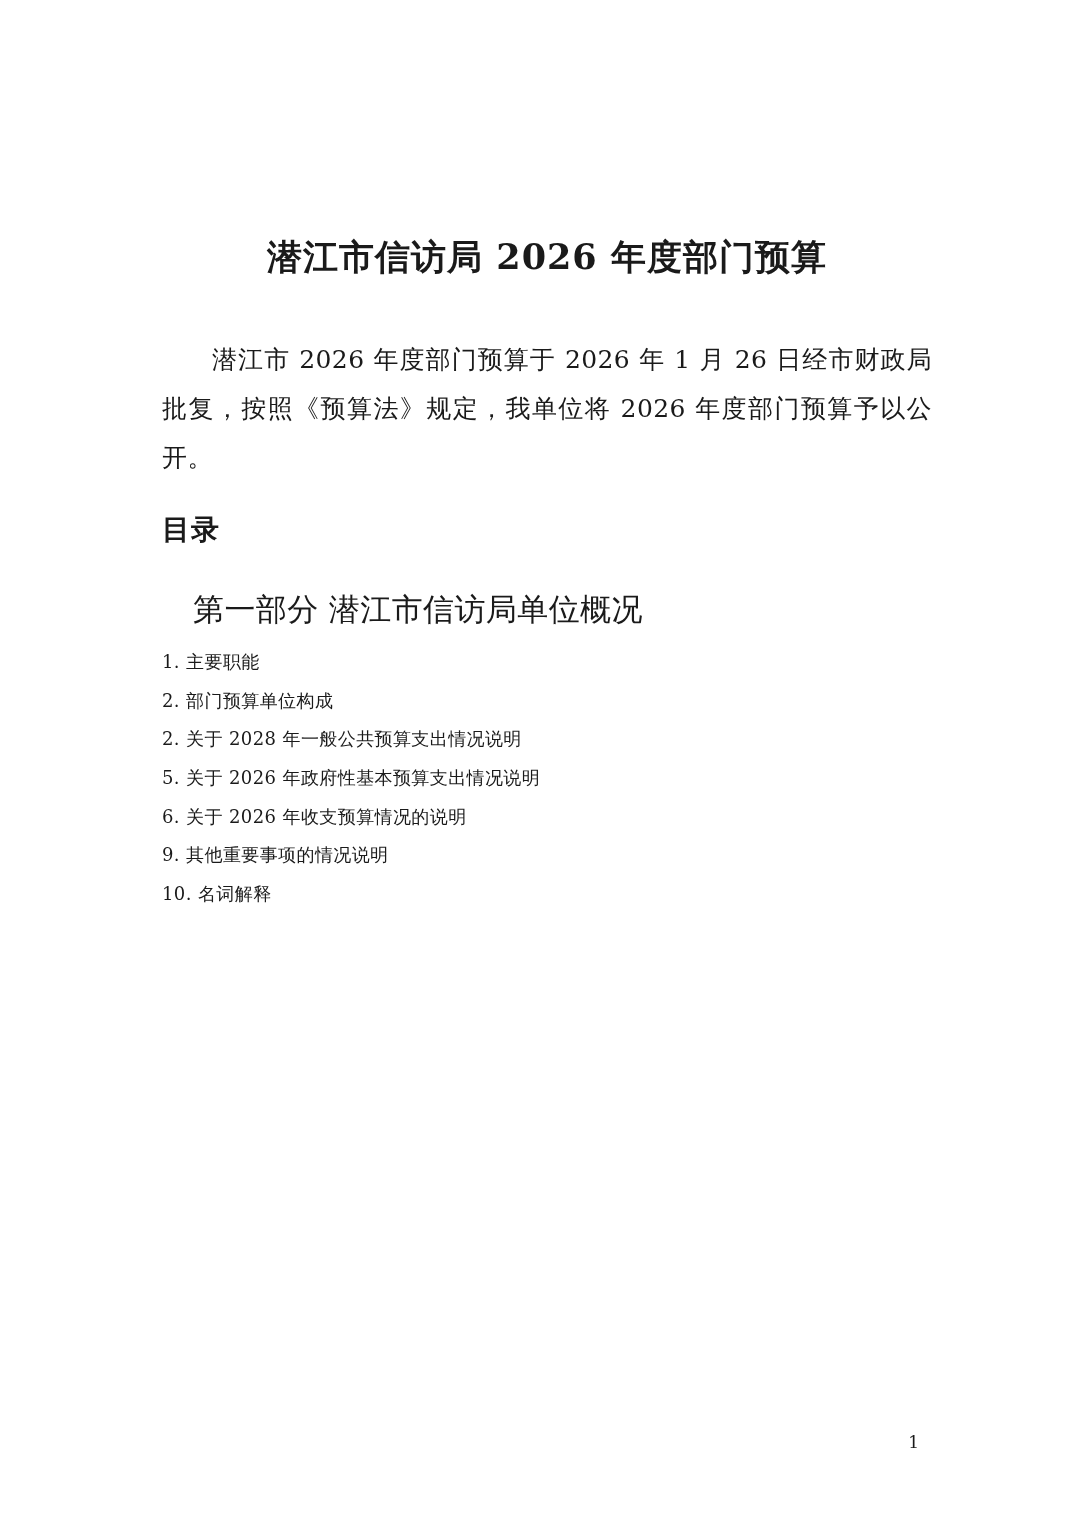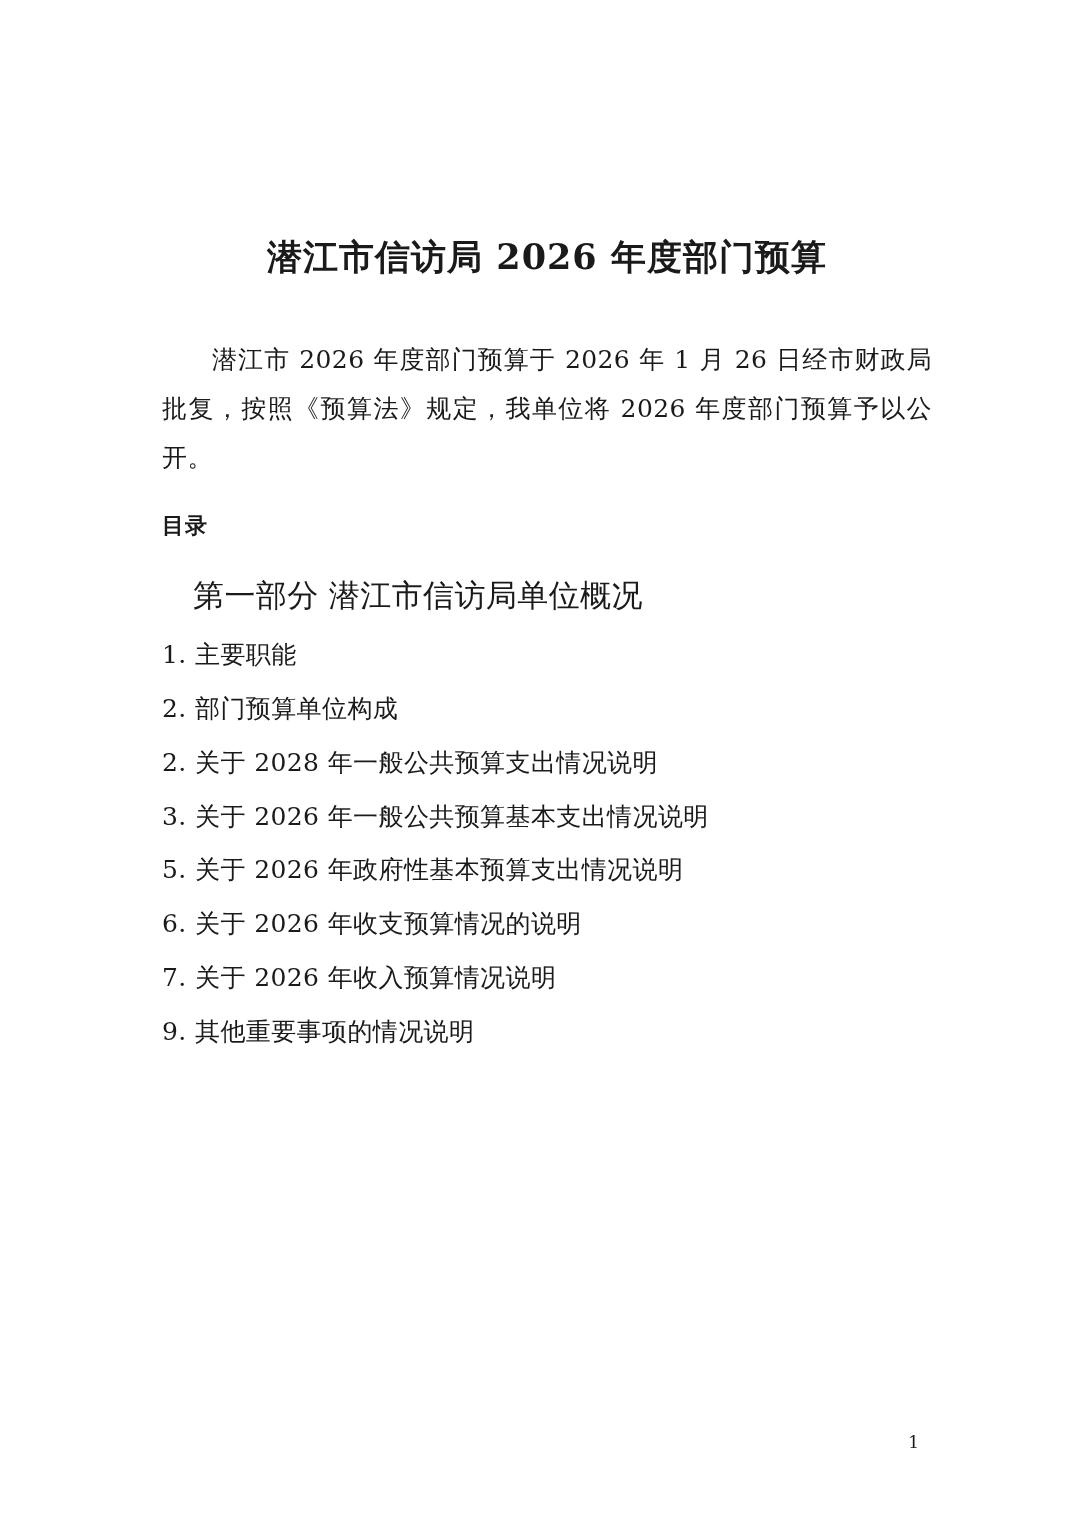--- a/index.html
+++ b/index.html
@@ -36,36 +36,36 @@
   .intro {
     margin-top: 58px;
     font-size: 25px;
     line-height: 1.95;
     text-indent: 2em;
     text-align: justify;
     letter-spacing: 0.4px;
   }
   .section-heading {
     margin-top: 26px;
-    font-size: 22px;
+    font-size: 28px;
     font-weight: bold;
     letter-spacing: 1px;
     line-height: 1.6;
   }
   .toc {
     margin-top: 6px;
   }
   .toc-part {
     font-size: 31px;
     line-height: 2.15;
     text-indent: 1em;
     letter-spacing: 0.4px;
   }
   .toc-item {
-    font-size: 25px;
+    font-size: 18px;
     line-height: 2.15;
     letter-spacing: 0.4px;
   }
   .page-number {
     position: absolute;
     right: 148px;
     bottom: 68px;
     font-size: 17px;
     color: #1a1a1a;
     font-family: "DejaVu Serif", "Liberation Serif", serif;
@@ -81,23 +81,22 @@
 
     <p class="intro">潜江市 2026 年度部门预算于 2026 年 1 月 26 日经市财政局批复，按照《预算法》规定，我单位将 2026 年度部门预算予以公开。</p>
 
     <h2 class="section-heading">目录</h2>
 
     <div class="toc">
       <div class="toc-part">第一部分  潜江市信访局单位概况</div>
       <div class="toc-item">1. 主要职能</div>
       <div class="toc-item">2. 部门预算单位构成</div>
       <div class="toc-item">2. 关于 2028 年一般公共预算支出情况说明</div>
-      <div class="toc-item">3. 关于 2026 年一般公共预算基本支出情况说明</div>
       <div class="toc-item">5. 关于 2026 年政府性基本预算支出情况说明</div>
       <div class="toc-item">6. 关于 2026 年收支预算情况的说明</div>
-      <div class="toc-item">7. 关于 2026 年收入预算情况说明</div>
       <div class="toc-item">9. 其他重要事项的情况说明</div>
+      <div class="toc-item">10. 名词解释</div>
     </div>
 
   </div>
 
   <div class="page-number">1</div>
 </div>
 
 </body></html>

